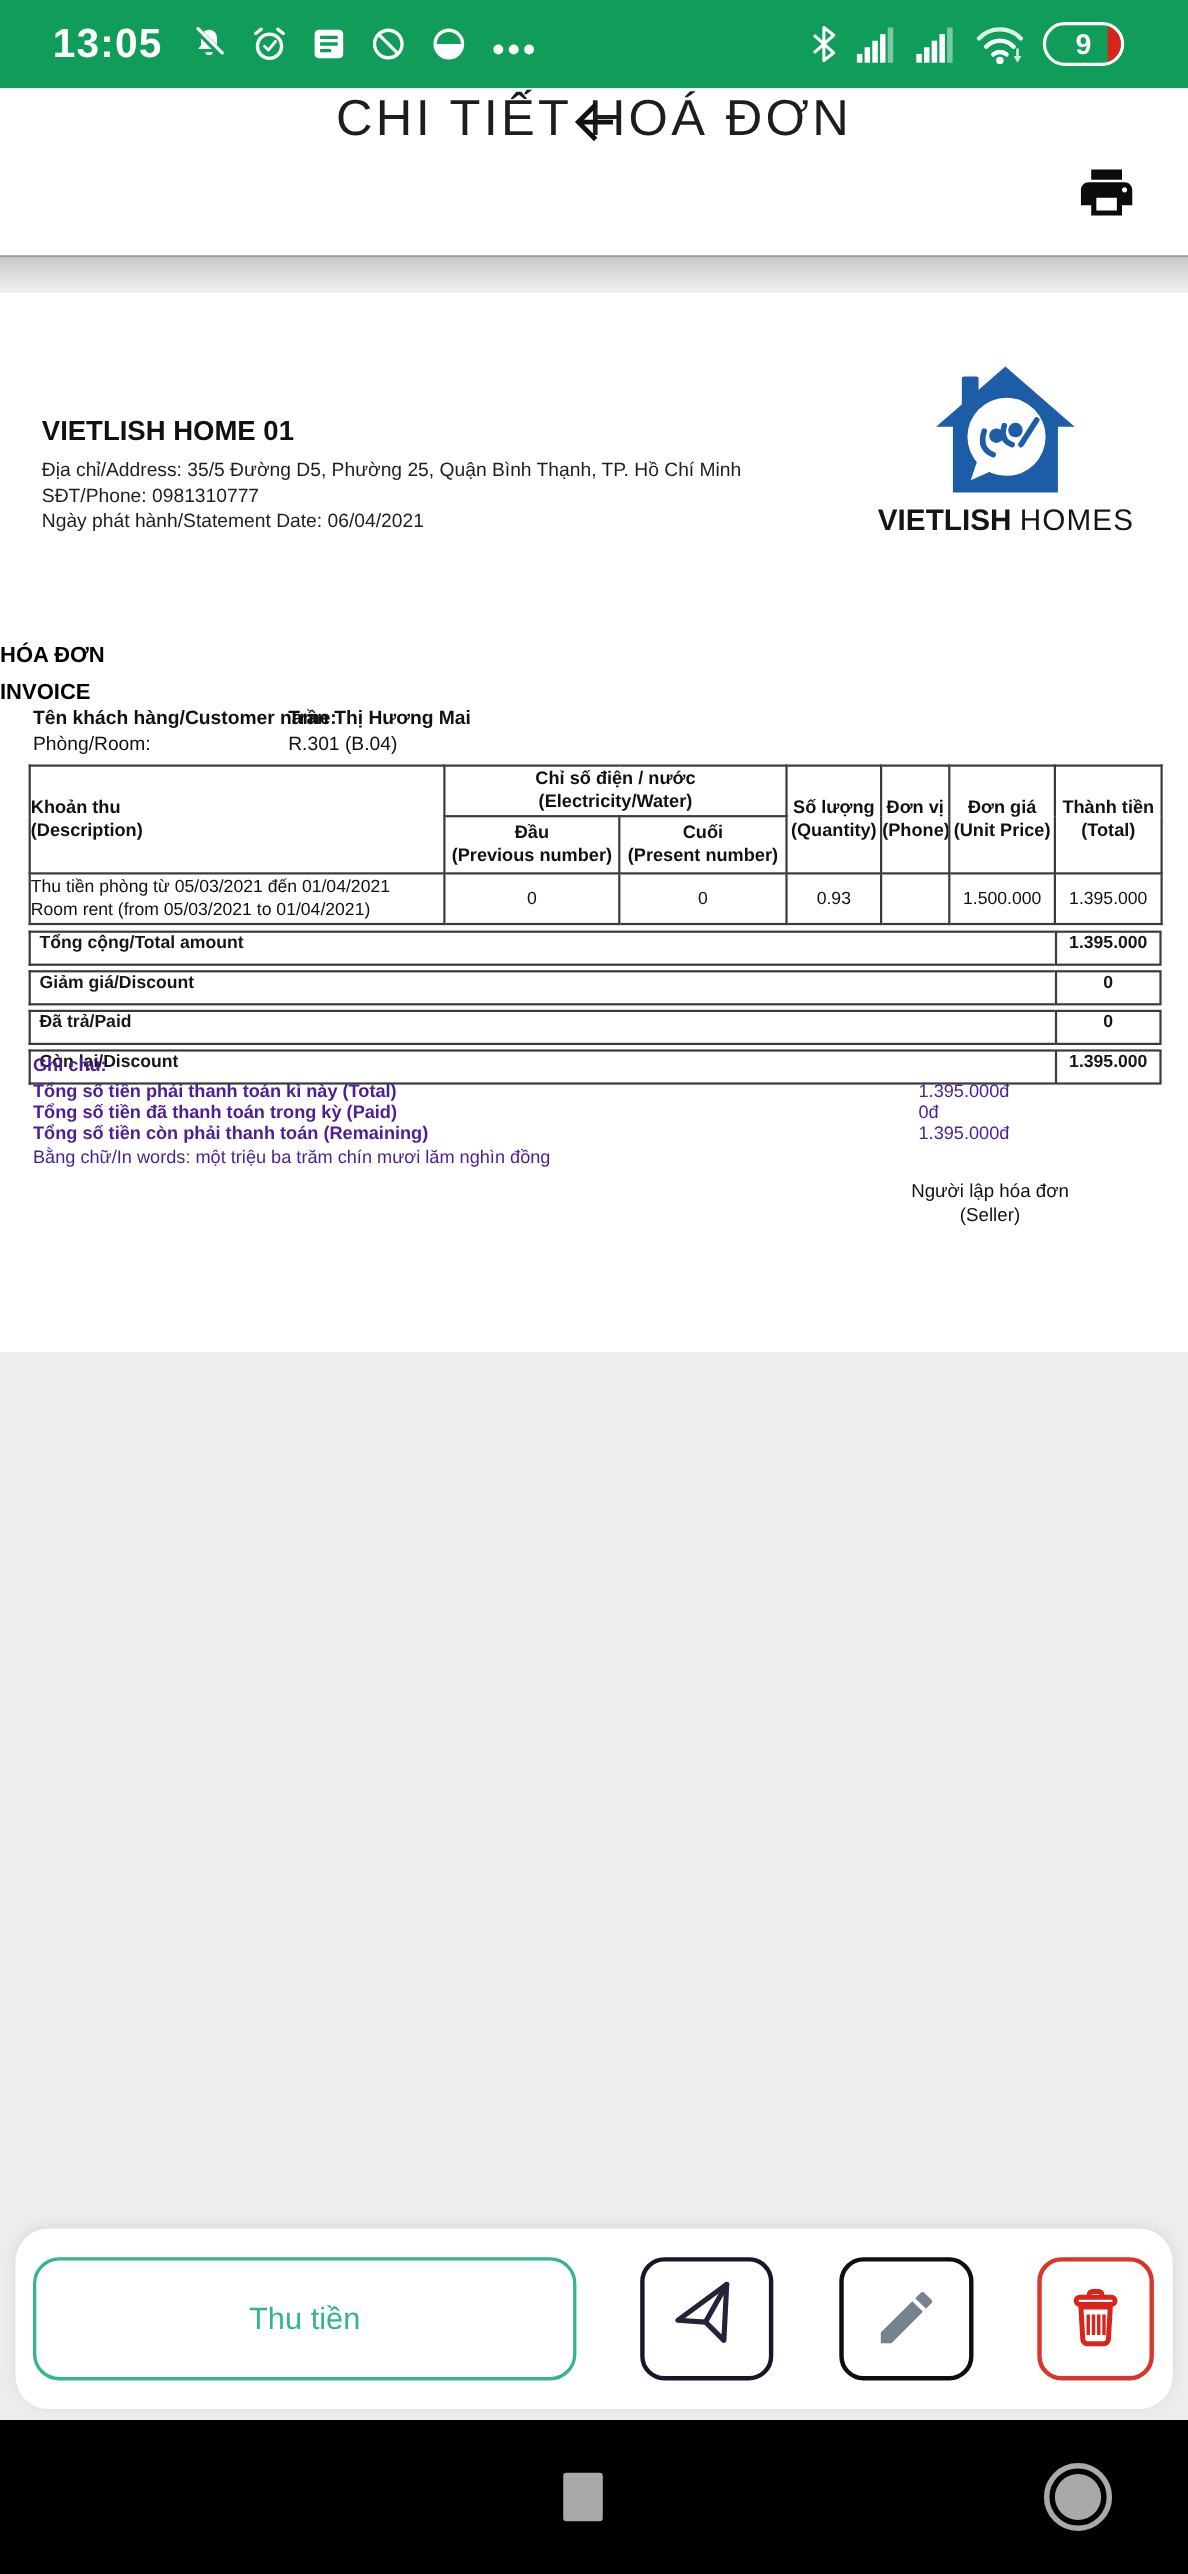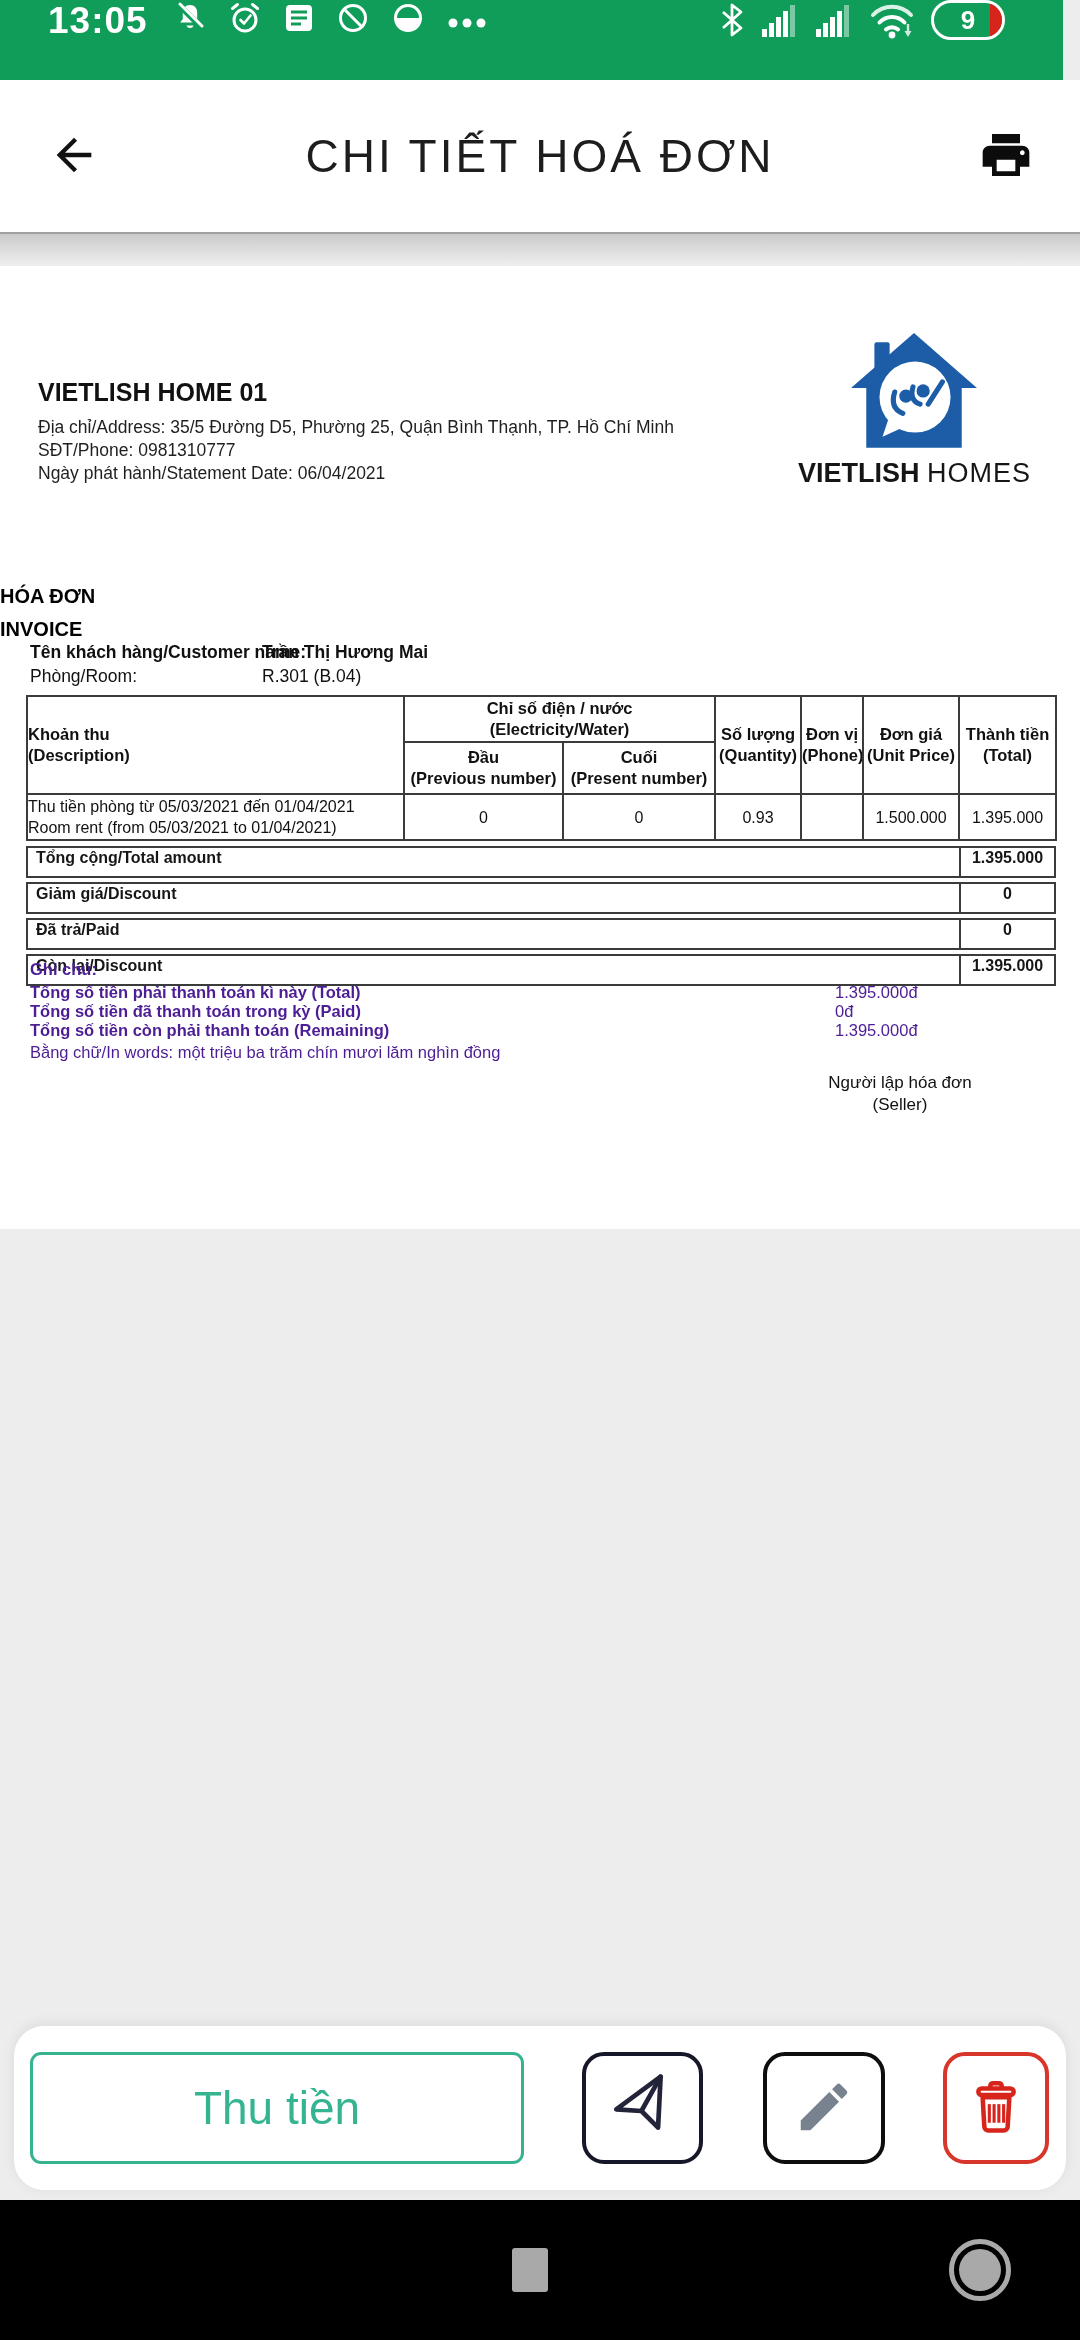--- a/index.html
+++ b/index.html
@@ -5,39 +5,39 @@
   html,body{margin:0;padding:0}
   body{
     width:1080px;height:2340px;position:relative;overflow:hidden;
     background:#ededed;
     font-family:"Liberation Sans","DejaVu Sans",sans-serif;
     color:#161616;
   }
 
   
   .status-bar{
-    position:absolute;top:0;left:0;right:17px;height:80px;background:#109c59;
-    display:flex;align-items:flex-start;box-sizing:border-box;
+    position:absolute;top:0;left:0;right:0;height:80px;background:#109c59;
+    display:flex;align-items:center;box-sizing:border-box;
     padding:0 58px 0 48px;color:#fff;
   }
   .sb-time{font-size:37px;font-weight:bold;letter-spacing:1px}
   .sb-left{display:flex;align-items:center;gap:19px;margin-left:24px}
   .sb-right{display:flex;align-items:center;gap:16px;margin-left:auto}
   .sb-left svg,.sb-right svg{display:block}
   .battery{
     width:74px;height:40px;border:3px solid #fff;border-radius:22px;
     position:relative;display:flex;align-items:center;justify-content:center;
     font-size:26px;font-weight:bold;overflow:hidden;box-sizing:border-box;
   }
   .battery .red-tip{position:absolute;right:-1px;top:-1px;bottom:-1px;width:13px;background:#d8251c}
 
   
   .app-header{
     position:absolute;top:80px;left:0;right:0;height:152px;background:#fff;
-    display:flex;align-items:center;box-sizing:border-box;padding:0 42px;
+    display:flex;align-items:center;box-sizing:border-box;padding:0 42px;flex-direction:column;
   }
   .app-title{
     position:absolute;left:0;right:0;text-align:center;
     font-size:46px;letter-spacing:3px;color:#1d1d1d;
   }
   .hdr-btn{width:64px;height:64px;display:flex;align-items:center;justify-content:center;background:none;border:none;padding:0;z-index:2}
   .hdr-btn.right{margin-left:auto}
   .header-shadow{
     position:absolute;top:232px;left:0;right:0;height:32px;
     border-top:2px solid #a0a0a0;box-sizing:border-box;
@@ -83,22 +83,22 @@
   .in-words{margin-top:3px;height:19px;line-height:19px;font-weight:normal}
   .seller{position:absolute;top:806px;left:770px;width:260px;text-align:center;font-weight:normal;font-size:17px;line-height:22px;color:#111}
 
   
   .bottom-card{
     position:absolute;top:2026px;left:14px;right:14px;height:164px;background:#fff;
     border-radius:30px;box-shadow:0 -2px 14px rgba(0,0,0,.08);
     display:flex;align-items:center;box-sizing:border-box;padding:0 16px;
   }
   .collect-btn{
-    width:494px;height:112px;border:3px solid #35b491;border-radius:11px;background:#fff;
-    color:#35b491;font-size:46px;display:flex;align-items:center;justify-content:center;
+    width:494px;height:112px;border:3px solid #35b491;border-radius:24px;background:#fff;
+    color:#35b491;font-size:28px;display:flex;align-items:center;justify-content:center;
     box-sizing:border-box;font-family:inherit;
   }
   .icon-btn{
     height:112px;border-radius:22px;border:4px solid #17172a;background:#fff;
     display:flex;align-items:center;justify-content:center;box-sizing:border-box;padding:0;
   }
   .icon-btn.send{width:121px;margin-left:58px}
   .icon-btn.edit{width:122px;margin-left:60px;border-color:#0e0e0e}
   .icon-btn.del{width:106px;margin-left:58px;border-color:#d8352b}
 

